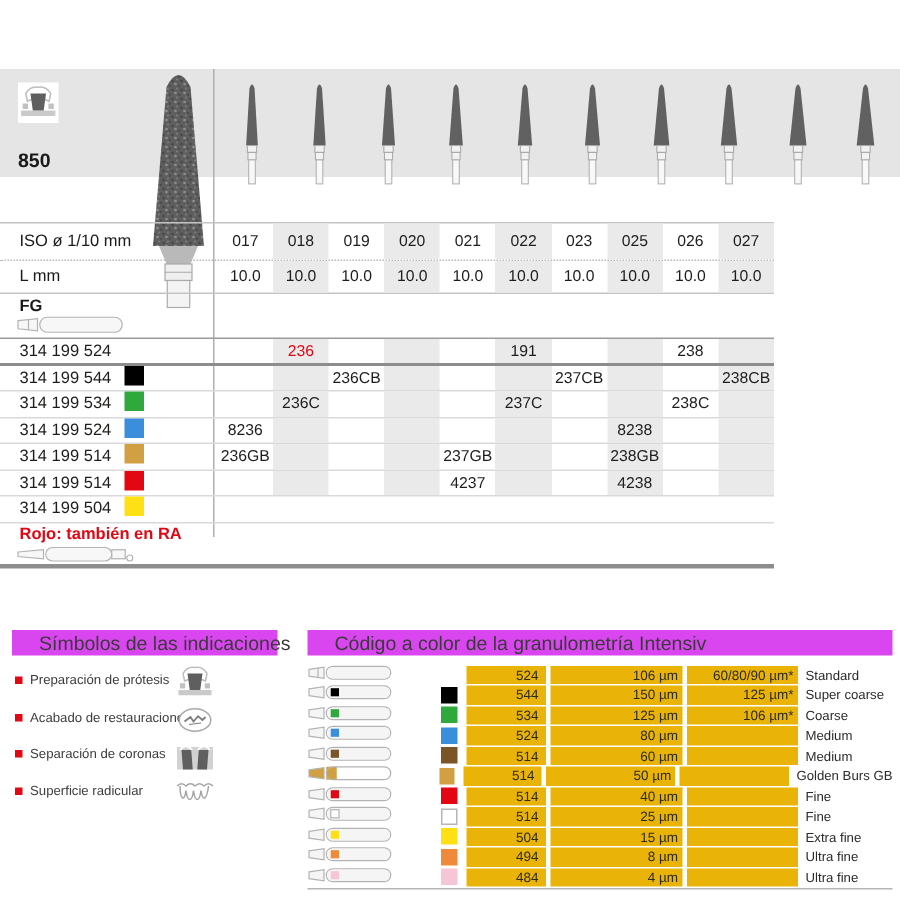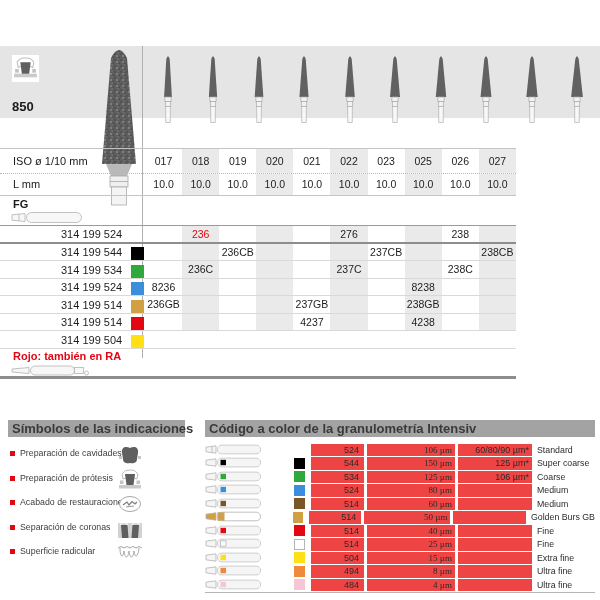--- a/index.html
+++ b/index.html
@@ -22,47 +22,47 @@
   .cell{flex:1;text-align:center;font-size:10.5px;color:#1d1d1b;height:100%;}
   .cell.stripe{background:#eaeaea;}
   .cell.red{color:#e30613;}
   .r-iso{height:24px;line-height:24px;border-bottom:1px dotted #b8b8b8;}
   .r-l{height:21px;line-height:21px;border-bottom:1px solid #c4c4c4;align-items:flex-end;}
   .r-fg{height:29px;border-bottom:1px solid #9b9b9b;position:relative;}
   .fg-label{font-weight:bold;font-size:11px;padding:2px 0 0 13px;color:#1a1a1a;}
   .fg-icon{position:absolute;left:11px;top:14px;}
   .crow{height:17.5px;line-height:16px;border-bottom:1px solid #d9d9d9;box-sizing:border-box;display:flex;}
   .crow.first{border-bottom:2px solid #8d8d8d;}
-  .clabel{width:145px;display:flex;align-items:flex-end;box-sizing:border-box;padding-left:48px;}
+  .clabel{width:145px;display:flex;align-items:flex-start;box-sizing:border-box;}
   .ccode{padding-left:13px;font-size:11px;color:#1d1d1b;}
   .csq{width:13px;height:13px;margin-left:9px;box-sizing:border-box;}
   .note-row{height:27px;position:relative;text-align:right;}
   .note-text{position:absolute;left:13px;top:1px;color:#e30613;font-weight:bold;font-size:11px;}
   .ra-icon{position:absolute;left:11px;top:14px;}
 
   
-  .panel-head{position:absolute;height:17px;background:#a3a3a3;font-weight:bold;font-size:13px;
-              color:#3a3a3a;line-height:17px;padding-left:4px;box-sizing:border-box;white-space:nowrap;}
+  .panel-head{position:absolute;height:17px;background:#d946ef;font-weight:normal;font-size:13px;
+              color:#3a3a3a;line-height:17px;padding-left:18px;box-sizing:border-box;white-space:nowrap;}
   .sym-head{left:8px;top:420px;width:177px;}
   .grit-head{left:205px;top:420px;width:390px;}
 
   .sym-list{position:absolute;left:8px;top:442px;width:145px;}
   .sym-item{height:24.6px;position:relative;}
   .bullet{position:absolute;left:2px;top:9px;width:5px;height:5px;background:#e30613;}
   .sym-label{position:absolute;left:12px;top:6px;font-size:8.8px;color:#3d3d3d;white-space:nowrap;}
   .sym-icon{position:absolute;left:109px;top:0;}
 
   .grit-table{position:absolute;left:205px;top:443px;width:390px;border-bottom:1px solid #b5b5b5;}
   .grow{height:13.5px;display:flex;align-items:center;}
   .gicon{width:60px;}
   .gsq{width:11px;height:11px;margin-left:29px;box-sizing:border-box;}
-  .gcell{background:#ef4444;font-size:9px;color:#2b2b2b;text-align:right;height:12.5px;
+  .gcell{background:#eab308;font-size:9px;color:#2b2b2b;text-align:right;height:12.5px;
          line-height:12.5px;box-sizing:border-box;}
   .gcode{width:53px;margin-left:6px;padding-right:5px;}
-  .gsize{width:88px;margin-left:3px;padding-right:3px;font-family:Liberation Serif, serif;}
+  .gsize{width:88px;margin-left:3px;padding-right:3px;}
   .gnote{width:74px;margin-left:3px;padding-right:3px;}
   .gname{margin-left:5px;font-size:8.8px;color:#2b2b2b;white-space:nowrap;}
 </style>
 </head>
 <body>
 
 <div class="page">
 
   <div class="band"></div>
 
@@ -207,21 +207,21 @@
         <div class="crow first">
           <div class="clabel">
             <span class="ccode">314 199 524</span>
           </div>
           <div class="cells">
             <div class="cell"></div>
             <div class="cell stripe red">236</div>
             <div class="cell"></div>
             <div class="cell stripe"></div>
             <div class="cell"></div>
-            <div class="cell stripe">276</div>
+            <div class="cell stripe">191</div>
             <div class="cell"></div>
             <div class="cell stripe"></div>
             <div class="cell">238</div>
             <div class="cell stripe"></div>
           </div>
         </div>
         <div class="crow">
           <div class="clabel">
             <span class="ccode">314 199 544</span>
             <span class="csq" style="background: rgb(0, 0, 0);"></span>
@@ -328,29 +328,20 @@
           <circle cx="75.5" cy="9" r="2" fill="none" stroke="#b3b3b3" stroke-width="0.8"></circle>
         </svg>
       </div>
     </div>
   </div>
 
   <div class="panel-head sym-head">Símbolos de las indicaciones</div>
   <div class="sym-list" id="sym-list">
       <div class="sym-item">
         <span class="bullet"></span>
-        <span class="sym-label">Preparación de cavidades</span>
-        <span class="sym-icon"><svg width="26" height="26" viewBox="0 0 26 26">
-            <rect x="2" y="14" width="3" height="3" fill="#c6c6c6"></rect>
-            <rect x="21" y="14" width="3" height="3" fill="#c6c6c6"></rect>
-            <path d="M5,11 C4,5 9,4 13,6 C17,4 22,5 21,11 L20,17 C20,21 16,22 13,21 C10,22 6,21 6,17 Z" fill="#5f5f5f"></path>
-          </svg></span>
-      </div>
-      <div class="sym-item">
-        <span class="bullet"></span>
         <span class="sym-label">Preparación de prótesis</span>
         <span class="sym-icon"><svg width="26" height="26" viewBox="0 0 26 26">
             <path d="M5,7 Q8,2 13,3 Q18,2 21,7 L20,12 Q16,10 13,11 Q10,10 6,12 Z" fill="none" stroke="#bdbdbd"></path>
             <rect x="2" y="18" width="22" height="3.5" fill="#cacaca"></rect>
             <rect x="3" y="13.5" width="3.5" height="3.5" fill="#c2c2c2"></rect>
             <rect x="19.5" y="13.5" width="3.5" height="3.5" fill="#c2c2c2"></rect>
             <path d="M8,7 L18,7 L16.5,18 L9.5,18 Z" fill="#5f5f5f"></path>
           </svg></span>
       </div>
       <div class="sym-item">

